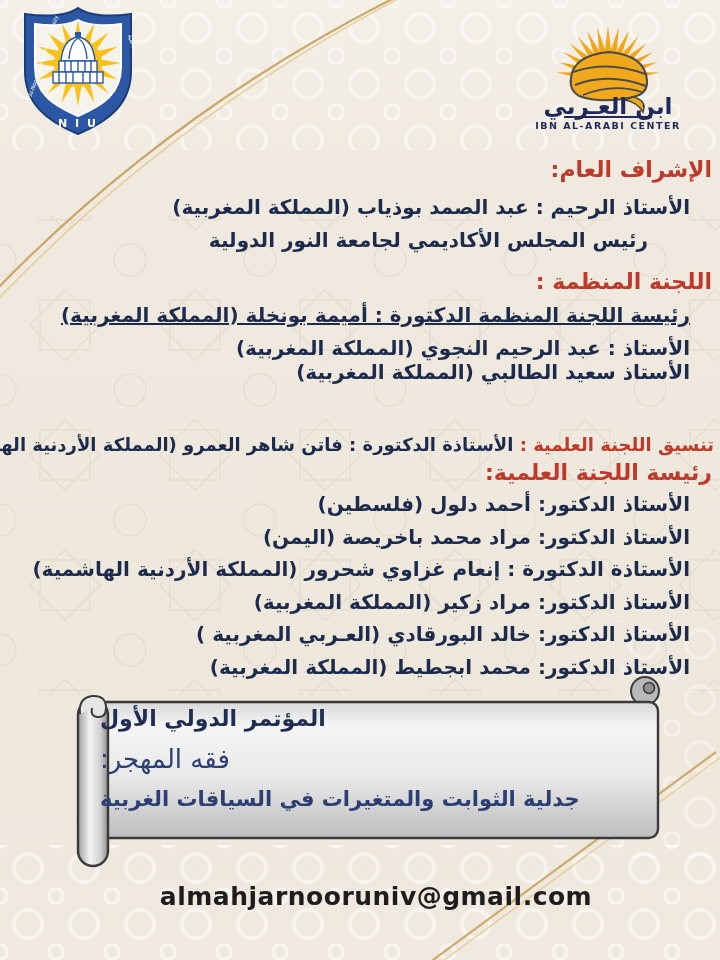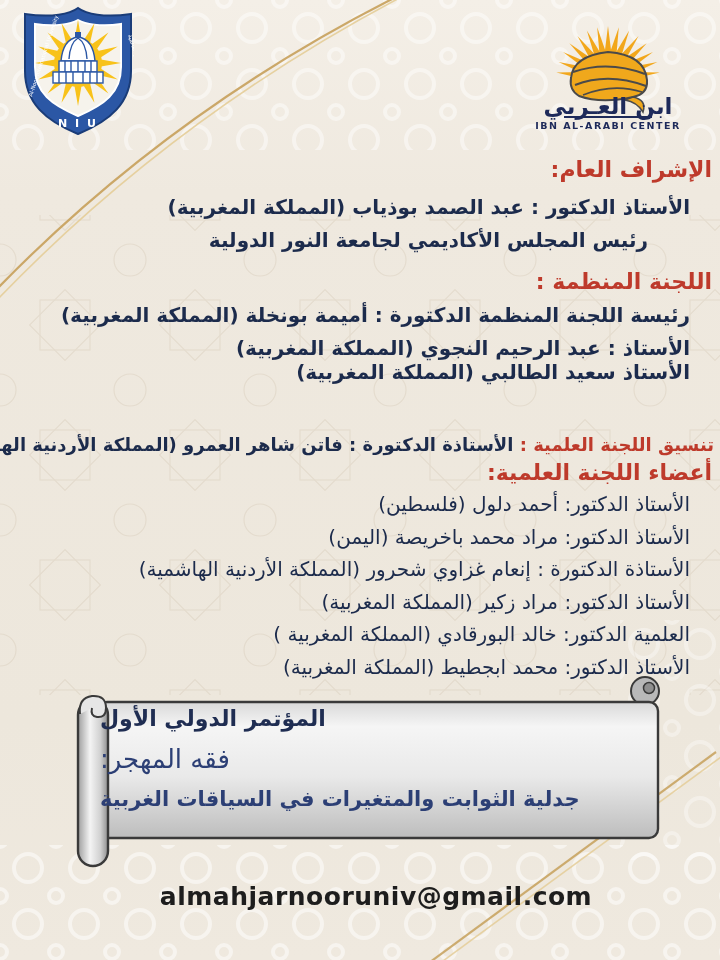--- a/index.html
+++ b/index.html
@@ -13,21 +13,21 @@
   .logo{position:absolute;}
   .niu{left:22px;top:5px;width:112px;height:132px;}
   .ibn{left:512px;top:20px;width:192px;height:112px;}
   .ar{
     position:absolute;direction:rtl;font-weight:bold;white-space:nowrap;
     color:#1c2b4c;font-size:20px;line-height:30px;
   }
   .red{color:#be3a2b;}
   .heading{font-size:22px;color:#be3a2b;}
   .members{position:absolute;top:488px;right:30px;direction:rtl;text-align:right;}
-  .members .mline{font-weight:normal;color:#1c2b4c;font-size:20px;height:32.5px;line-height:32.5px;white-space:nowrap;}
+  .members .mline{font-weight:bold;color:#1c2b4c;font-size:20px;height:32.5px;line-height:32.5px;white-space:nowrap;}
   .coord{font-size:18px;right:6px;top:430px;}
   .scroll-wrap{position:absolute;left:58px;top:662px;width:625px;height:215px;}
   .banner-text{
     position:absolute;left:100px;top:700px;width:560px;text-align:left;direction:rtl;
   }
   .banner-text .b1{font-weight:bold;color:#1f2d52;font-size:22px;line-height:38px;}
   .banner-text .b2{font-weight:normal;color:#2c3f75;font-size:26px;line-height:42px;}
   .banner-text .b3{font-weight:bold;color:#2c3f75;font-size:21px;line-height:38px;}
   .email{
     position:absolute;left:0;top:882px;width:720px;text-align:center;
@@ -132,40 +132,40 @@
       <path d="M63,65 Q96,52 134,66" fill="none" stroke="#4a4a4a" stroke-width="2"></path>
       <path d="M71,75 Q101,63 130,72" fill="none" stroke="#4a4a4a" stroke-width="1.6"></path>
       <path d="M121,77 Q135,80 131,92 Q125,82 113,80 Z" fill="#f0a81c" stroke="#4a4a4a" stroke-width="1.6"></path>
     </g>
     <text x="96" y="94" font-size="23" font-weight="bold" fill="#1e2a5a" text-anchor="middle">ابن العـربي</text>
     <line x1="52" y1="97" x2="140" y2="97" stroke="#1e2a5a" stroke-width="2"></line>
     <text x="96" y="109" font-size="9.5" font-weight="bold" fill="#1e2a5a" letter-spacing="1.5" text-anchor="middle">IBN AL-ARABI CENTER</text>
   </svg>
 
   <div class="ar heading" style="top:155px;right:8px;margin-left:28px;">الإشراف العام:</div>
-  <div class="ar" style="top:192px;right:30px;">الأستاذ الدكتور : عبد الصمد بوذياب (المملكة المغربية)</div>
+  <div class="ar" style="top:192px;right:30px;">الأستاذ الرحيم : عبد الصمد بوذياب (المملكة المغربية)</div>
   <div class="ar" style="top:225px;right:72px;">رئيس المجلس الأكاديمي لجامعة النور الدولية</div>
 
   <div class="ar heading" style="top:267px;right:8px;">اللجنة المنظمة :</div>
-  <div class="ar" style="top:300px;right:30px;">رئيسة اللجنة المنظمة الدكتورة :  أميمة بونخلة (المملكة المغربية)</div>
+  <div class="ar" style="top:300px;right:30px;text-decoration:underline;">رئيسة اللجنة المنظمة الدكتورة :  أميمة بونخلة (المملكة المغربية)</div>
   <div class="ar" style="top:333px;right:30px;">الأستاذ :  عبد الرحيم النجوي (المملكة المغربية)</div>
   <div class="ar" style="top:357px;right:30px;">الأستاذ سعيد الطالبي (المملكة المغربية)</div>
 
   <div class="ar coord">
     <span class="red">تنسيق اللجنة العلمية :</span>
     <span>الأستاذة الدكتورة  : فاتن شاهر العمرو (المملكة الأردنية الهاشمية)</span>
   </div>
-  <div class="ar heading" style="top:458px;right:8px;">أعضاء اللجنة العلمية:</div>
+  <div class="ar heading" style="top:458px;right:8px;">رئيسة اللجنة العلمية:</div>
 
   <div class="members">
     <div class="mline">الأستاذ الدكتور: أحمد دلول  (فلسطين)</div>
     <div class="mline">الأستاذ الدكتور: مراد محمد  باخريصة  (اليمن)</div>
     <div class="mline">الأستاذة الدكتورة  : إنعام غزاوي شحرور (المملكة الأردنية الهاشمية)</div>
     <div class="mline">الأستاذ الدكتور: مراد زكير (المملكة المغربية)</div>
-    <div class="mline">العلمية الدكتور: خالد البورقادي (المملكة المغربية )</div>
+    <div class="mline">الأستاذ الدكتور: خالد البورقادي (العـربي المغربية )</div>
     <div class="mline">الأستاذ الدكتور: محمد ابجطيط (المملكة المغربية)</div>
   </div>
 
   <svg class="scroll-wrap" viewBox="0 0 625 215">
     <defs>
       <linearGradient id="bodyGrad" x1="0" y1="0" x2="0" y2="1">
         <stop offset="0" stop-color="#d9d9d9"></stop>
         <stop offset="0.18" stop-color="#f5f5f5"></stop>
         <stop offset="0.55" stop-color="#e9e9e9"></stop>
         <stop offset="1" stop-color="#bdbdbd"></stop>

